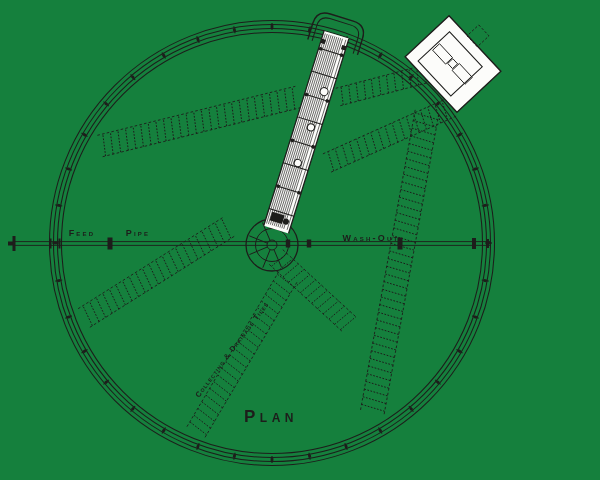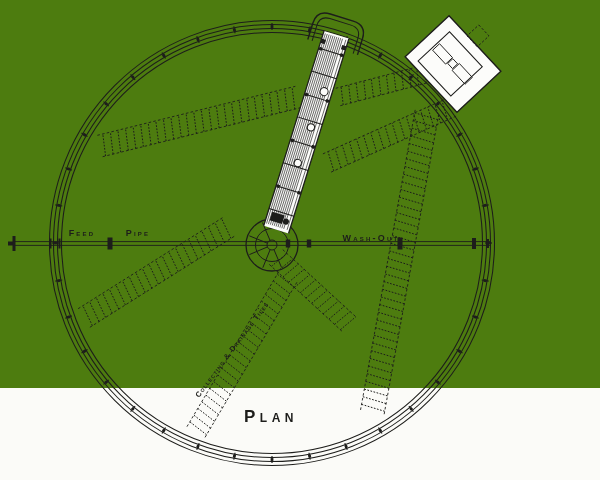--- a/index.html
+++ b/index.html
@@ -1,21 +1,21 @@
 <!DOCTYPE html>
 <html><head>
 <meta charset="utf-8">
 <style>
   html,body{margin:0;padding:0;}
   body{
     width:600px;height:480px;overflow:hidden;
     background:#fbfbf8;
     font-family:"Liberation Sans",sans-serif;
   }
-  .sheet{position:relative;width:600px;height:388px;background:#4d7c0f;}
+  .sheet{position:relative;width:600px;height:480px;background:#15803d;}
   svg{display:block;}
   text{
     fill:#1d1d1b;
     font-family:"Liberation Sans",sans-serif;
     font-variant:small-caps;
     font-weight:bold;
   }
   .lbl{font-size:9px;letter-spacing:2.2px;text-anchor:middle;}
   .lbl-small{font-size:7.5px;letter-spacing:1px;text-anchor:middle;}
   .lbl-big{font-size:17px;letter-spacing:4.5px;text-anchor:middle;}

